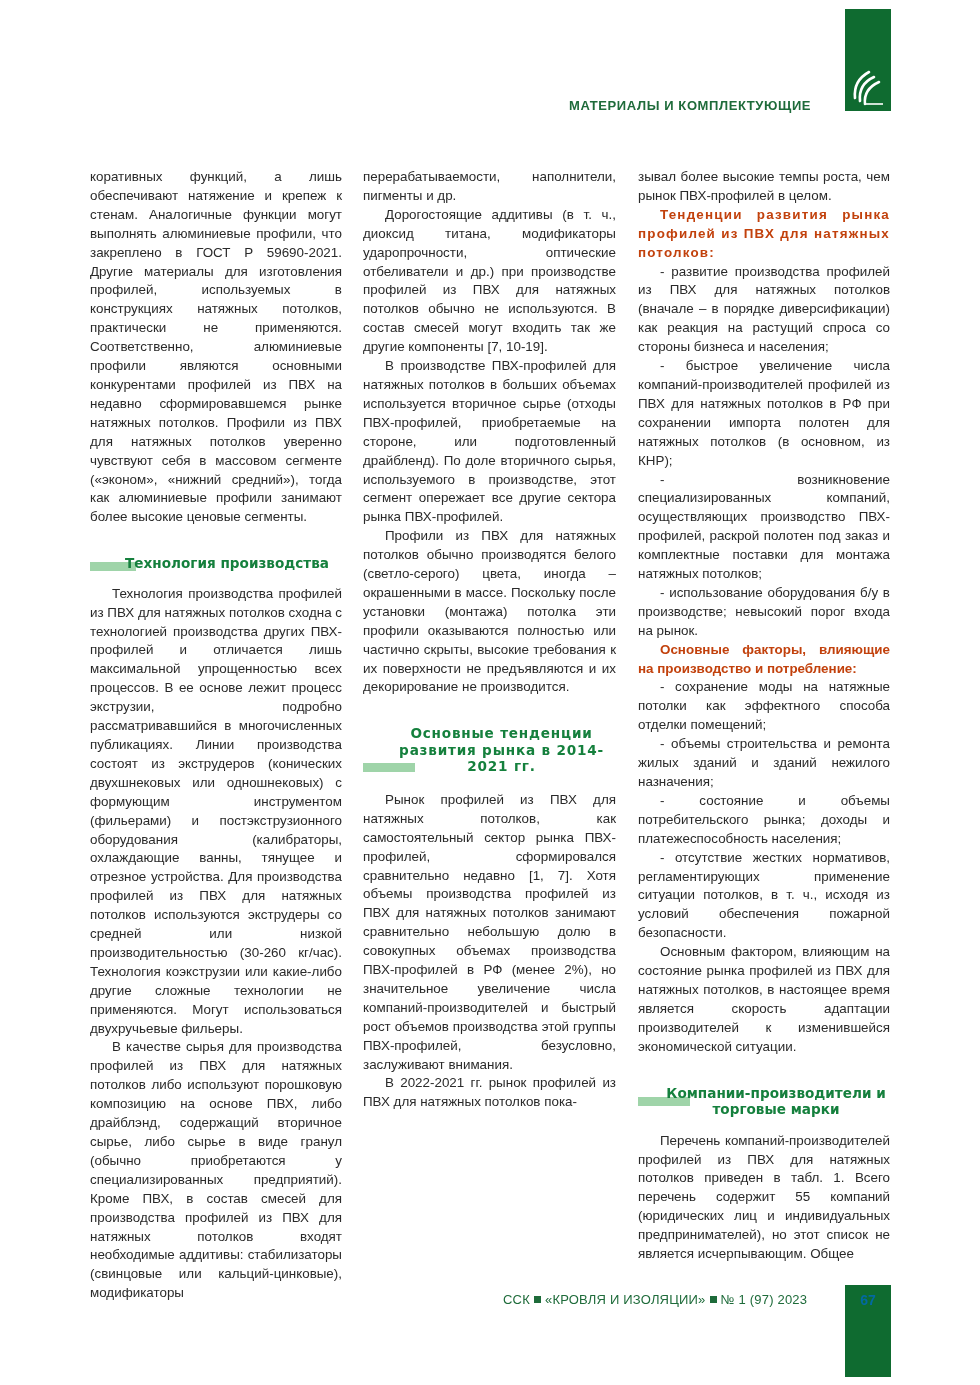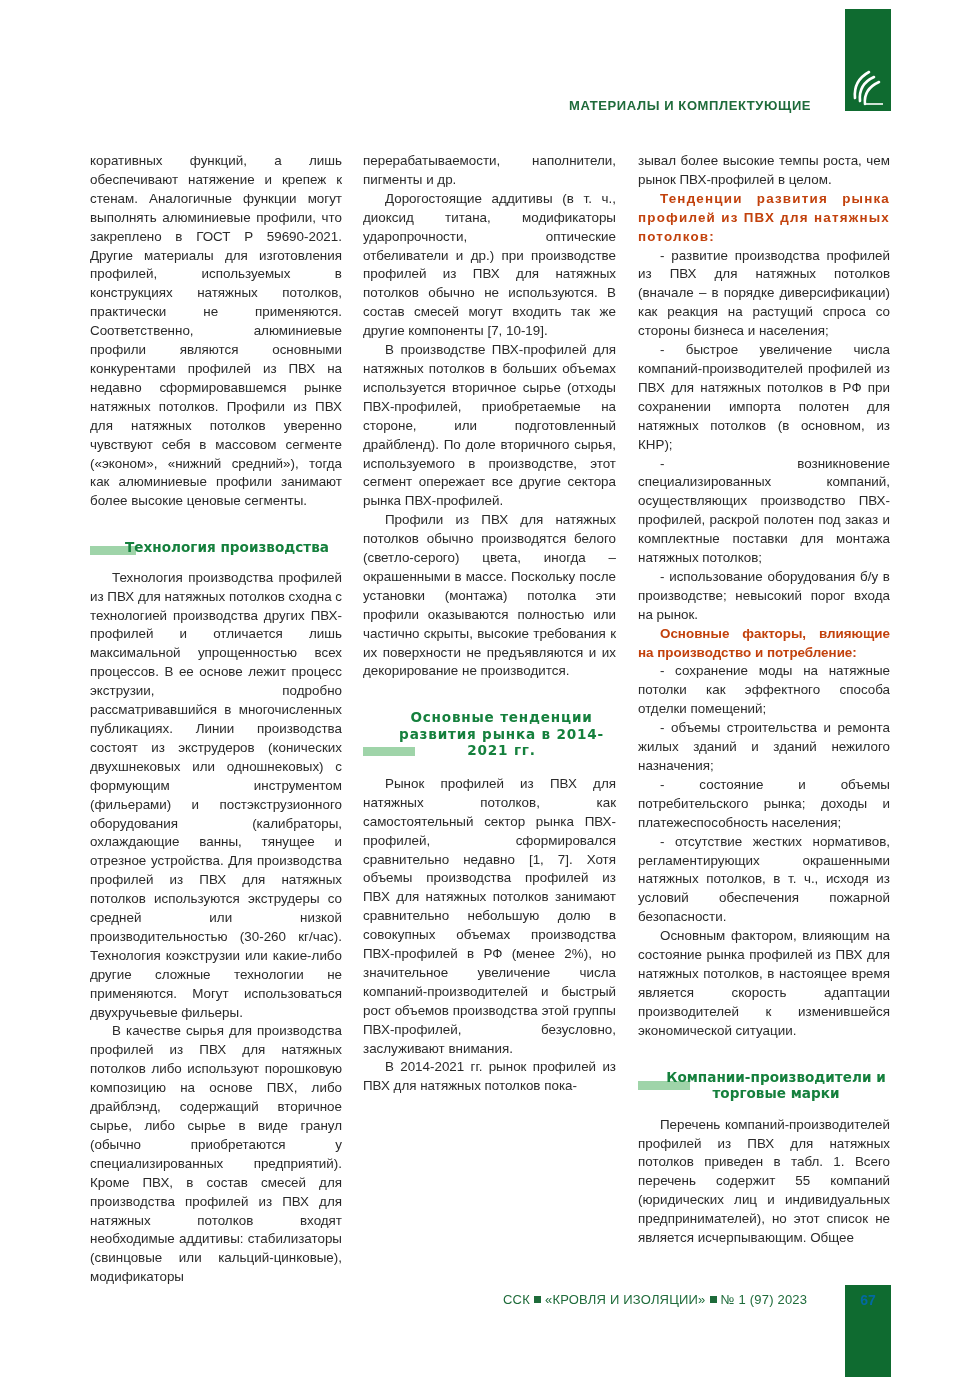--- a/index.html
+++ b/index.html
@@ -2,21 +2,21 @@
 <html><head>
 <meta charset="utf-8">
 <style>
   html, body { margin: 0; padding: 0; background: #ffffff; }
   body { width: 980px; height: 1385px; position: relative; overflow: hidden;
          font-family: "Liberation Sans", sans-serif; color: #2a2a2a; }
   .top-tab { position: absolute; left: 845px; top: 9px; width: 46px; height: 102px; background: #0f6b30; }
   .logo { position: absolute; left: 849px; top: 68px; width: 40px; height: 40px; }
   .section-label { position: absolute; left: 569px; top: 98px; font-size: 13px; font-weight: bold;
                    color: #1e6b3a; letter-spacing: 0.6px; white-space: nowrap; }
-  .col { position: absolute; top: 152px; font-size: 13.4px; line-height: 18.9px; text-align: justify; }
+  .col { position: absolute; top: 168px; font-size: 13.4px; line-height: 18.9px; text-align: justify; }
   .col1 { left: 90px; width: 252px; }
   .col2 { left: 363px; width: 253px; }
   .col3 { left: 638px; width: 252px; }
   .col p { margin: 0; }
   .ind { text-indent: 22px; }
   .bold-lead { font-weight: bold; color: #c2410c; }
   .bold-lead.spaced { letter-spacing: 1.2px; }
   .h2 { position: relative; font-weight: bold; font-size: 13.6px; line-height: 16.5px; color: #15803d;
         font-family: "DejaVu Sans", sans-serif; text-align: center; }
   .h2 .bar { position: absolute; height: 9px; background: #9fd4a9; z-index: 0; }
@@ -58,35 +58,35 @@
   <p class="ind">Дорогостоящие аддитивы (в т. ч., диоксид титана, модификаторы ударопрочности, оптические отбеливатели и др.) при производстве профилей из ПВХ для натяжных потолков обычно не используются. В состав смесей могут входить так же другие компоненты [7, 10-19].</p>
   <p class="ind">В производстве ПВХ-профилей для натяжных потолков в больших объемах используется вторичное сырье (отходы ПВХ-профилей, приобретаемые на стороне, или подготовленный драйбленд). По доле вторичного сырья, используемого в производстве, этот сегмент опережает все другие сектора рынка ПВХ-профилей.</p>
   <p class="ind">Профили из ПВХ для натяжных потолков обычно производятся белого (светло-серого) цвета, иногда – окрашенными в массе. Поскольку после установки (монтажа) потолка эти профили оказываются полностью или частично скрыты, высокие требования к их поверхности не предъявляются и их декорирование не производится.</p>
   <div class="gap"></div>
   <div class="h2" style="letter-spacing:0.8px;">
     <span class="bar" style="left:0;top:38px;width:52px;"></span>
     <span class="txt" style="display:block;padding-left:24px;">Основные тенденции развития рынка в 2014-2021 гг.</span>
   </div>
   <div style="height:16px"></div>
   <p class="ind">Рынок профилей из ПВХ для натяжных потолков, как самостоятельный сектор рынка ПВХ-профилей, сформировался сравнительно недавно [1, 7]. Хотя объемы производства профилей из ПВХ для натяжных потолков занимают сравнительно небольшую долю в совокупных объемах производства ПВХ-профилей в РФ (менее 2%), но значительное увеличение числа компаний-производителей и быстрый рост объемов производства этой группы ПВХ-профилей, безусловно, заслуживают внимания.</p>
-  <p class="ind">В 2014-2021 гг. рынок профилей из ПВХ для натяжных потолков пока-</p>
+  <p class="ind">В 2022-2021 гг. рынок профилей из ПВХ для натяжных потолков пока-</p>
 </div>
 
 <div class="col col3">
   <p>зывал более высокие темпы роста, чем рынок ПВХ-профилей в целом.</p>
   <p class="ind bold-lead spaced">Тенденции развития рынка профилей из ПВХ для натяжных потолков:</p>
   <p class="ind">- развитие производства профилей из ПВХ для натяжных потолков (вначале – в порядке диверсификации) как реакция на растущий спроса со стороны бизнеса и населения;</p>
   <p class="ind">- быстрое увеличение числа компаний-производителей профилей из ПВХ для натяжных потолков в РФ при сохранении импорта полотен для натяжных потолков (в основном, из КНР);</p>
   <p class="ind">- возникновение специализированных компаний, осуществляющих производство ПВХ-профилей, раскрой полотен под заказ и комплектные поставки для монтажа натяжных потолков;</p>
   <p class="ind">- использование оборудования б/у в производстве; невысокий порог входа на рынок.</p>
   <p class="ind bold-lead">Основные факторы, влияющие на производство и потребление:</p>
   <p class="ind">- сохранение моды на натяжные потолки как эффектного способа отделки помещений;</p>
   <p class="ind">- объемы строительства и ремонта жилых зданий и зданий нежилого назначения;</p>
   <p class="ind">- состояние и объемы потребительского рынка; доходы и платежеспособность населения;</p>
-  <p class="ind">- отсутствие жестких нормативов, регламентирующих окрашенными натяжных потолков, в т. ч., исходя из условий обеспечения пожарной безопасности.</p>
+  <p class="ind">- отсутствие жестких нормативов, регламентирующих применение ситуации потолков, в т. ч., исходя из условий обеспечения пожарной безопасности.</p>
   <p class="ind">Основным фактором, влияющим на состояние рынка профилей из ПВХ для натяжных потолков, в настоящее время является скорость адаптации производителей к изменившейся экономической ситуации.</p>
   <div class="gap"></div>
   <div class="h2">
     <span class="bar" style="left:0;top:12px;width:52px;"></span>
     <span class="txt" style="display:block;padding-left:24px;">Компании-производители и торговые марки</span>
   </div>
   <div style="height:14px"></div>
   <p class="ind">Перечень компаний-производителей профилей из ПВХ для натяжных потолков приведен в табл. 1. Всего перечень содержит 55 компаний (юридических лиц и индивидуальных предпринимателей), но этот список не является исчерпывающим. Общее</p>
 </div>
 

